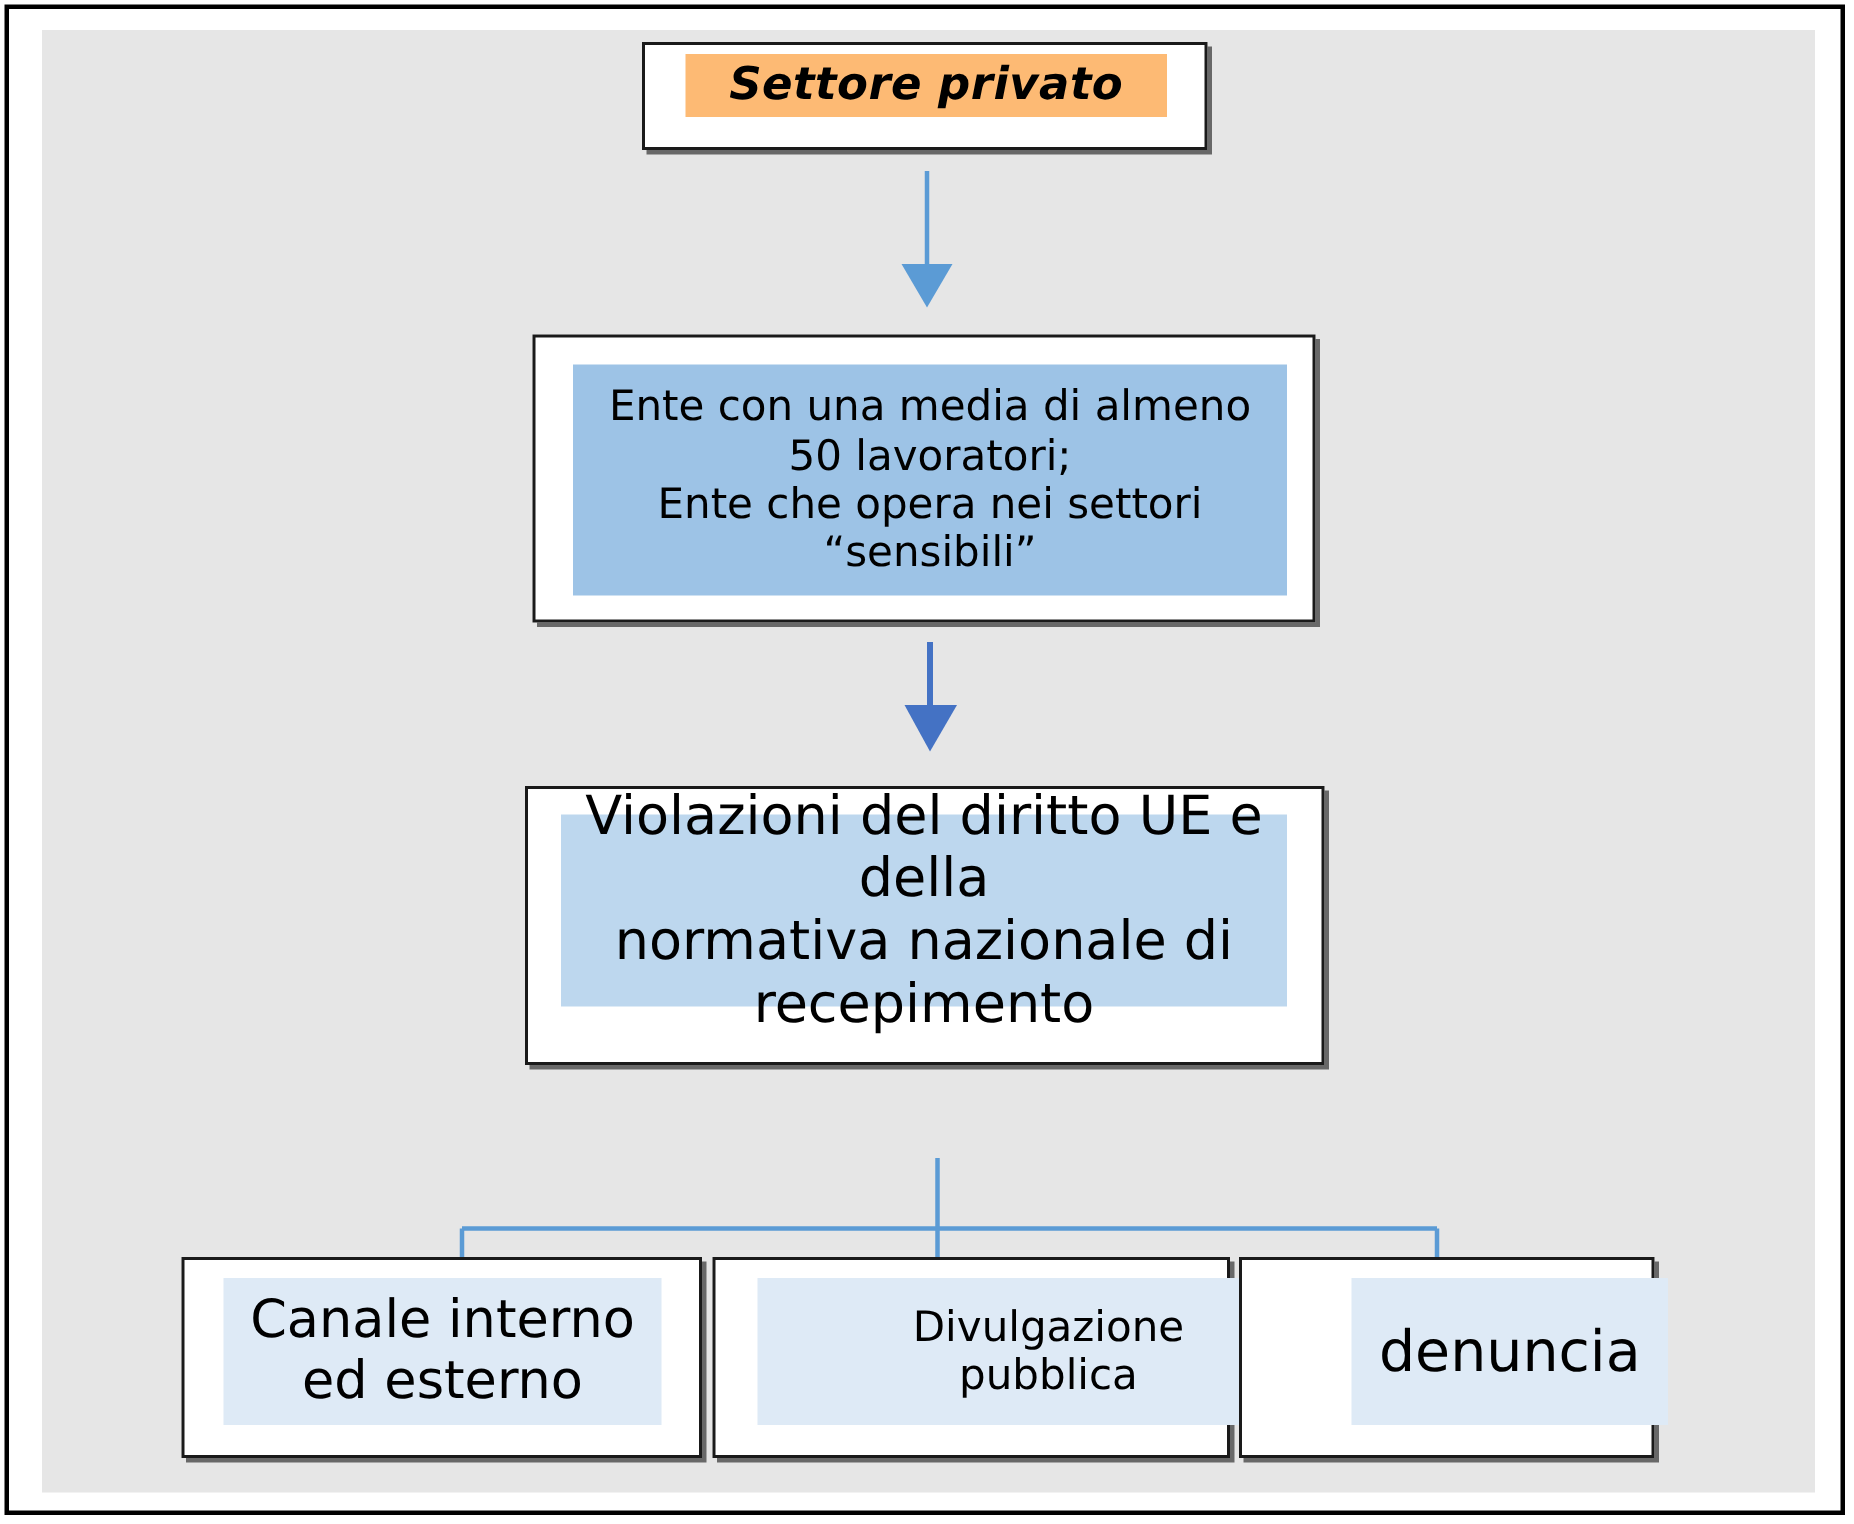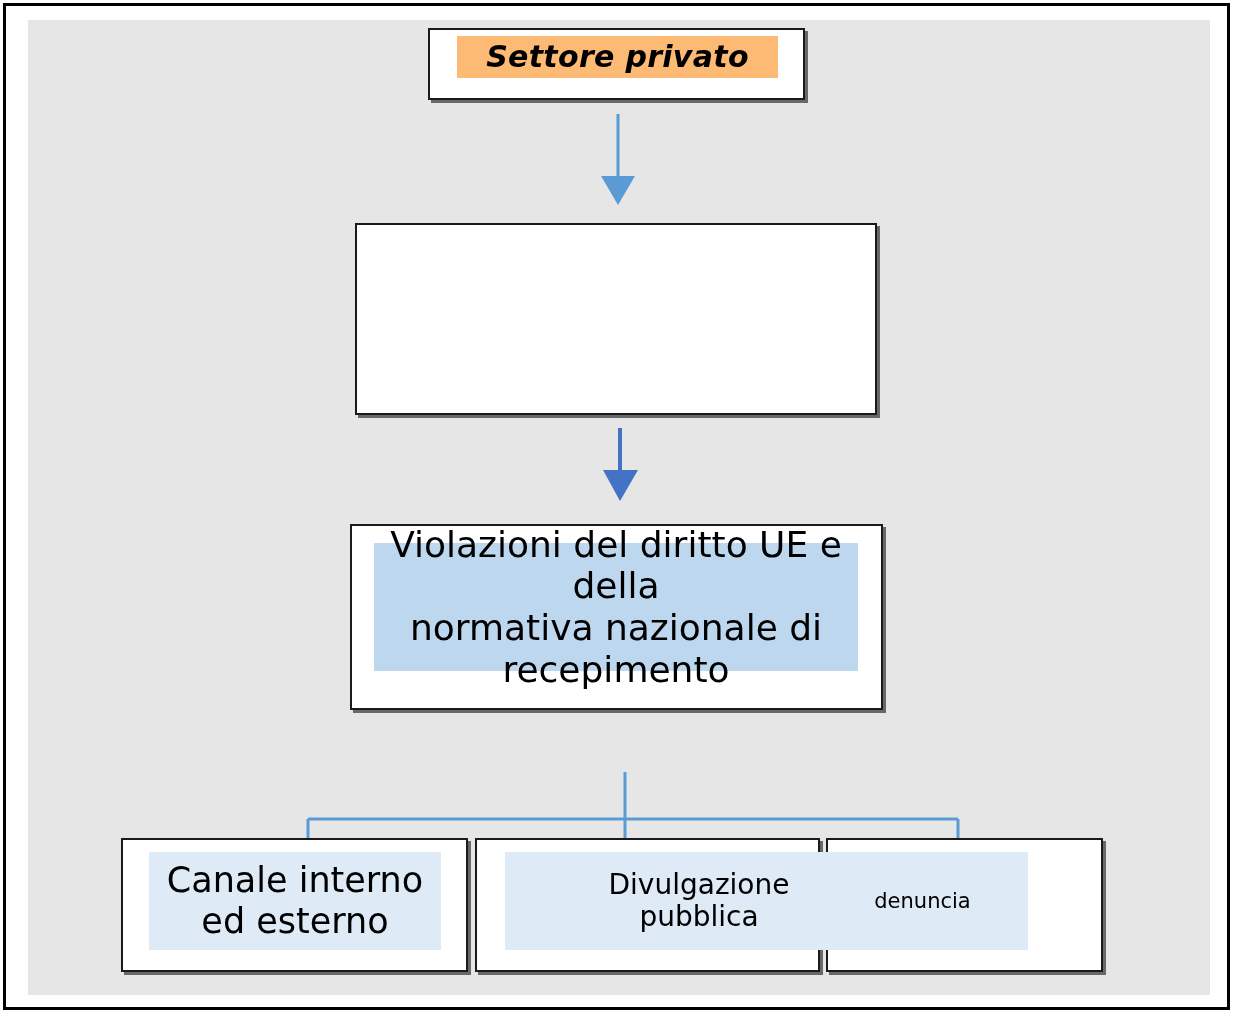--- a/index.html
+++ b/index.html
@@ -117,21 +117,21 @@
 
   
   #node-canale   { left: 121px;  top: 838px; width: 347px; height: 134px; }
   #node-divulg   { left: 475px;  top: 838px; width: 345px; height: 134px; }
   #node-denuncia { left: 826px;  top: 838px; width: 277px; height: 134px; }
 
   .slab-bottom { background: #deeaf6; }
 
   #slab-canale   { left: 149px; top: 852px; width: 292px; height: 98px; font-size: 35px; }
   #slab-divulg   { left: 505px; top: 852px; width: 292px; height: 98px; font-size: 28px; padding-left: 48px; }
-  #slab-denuncia { left: 817px; top: 852px; width: 211px; height: 98px; font-size: 21px; }
+  #slab-denuncia { left: 901px; top: 852px; width: 211px; height: 98px; font-size: 38px; }
 
   
   #connectors {
     position: absolute;
     left: 0;
     top: 0;
     width: 1236px;
     height: 1016px;
     pointer-events: none;
   }
@@ -171,20 +171,24 @@
 
       <line x1="958" y1="819" x2="958" y2="845" stroke="#5b9bd5" stroke-width="3"></line>
       <polygon points="942,843 975,843 958,873" fill="#5b9bd5"></polygon>
     </g>
   </svg>
 
   <div class="node" id="node-title"></div>
   <div class="slab" id="slab-title">Settore privato</div>
 
   <div class="node" id="node-ente"></div>
+  <div class="slab" id="slab-ente">Ente con una media di almeno
+50 lavoratori;
+Ente che opera nei settori
+“sensibili”</div>
 
   <div class="node" id="node-violazioni"></div>
   <div class="slab" id="slab-violazioni">Violazioni del diritto UE e della
 normativa nazionale di
 recepimento</div>
 
   <div class="node" id="node-canale"></div>
   <div class="slab slab-bottom" id="slab-canale">Canale interno
 ed esterno</div>
 

